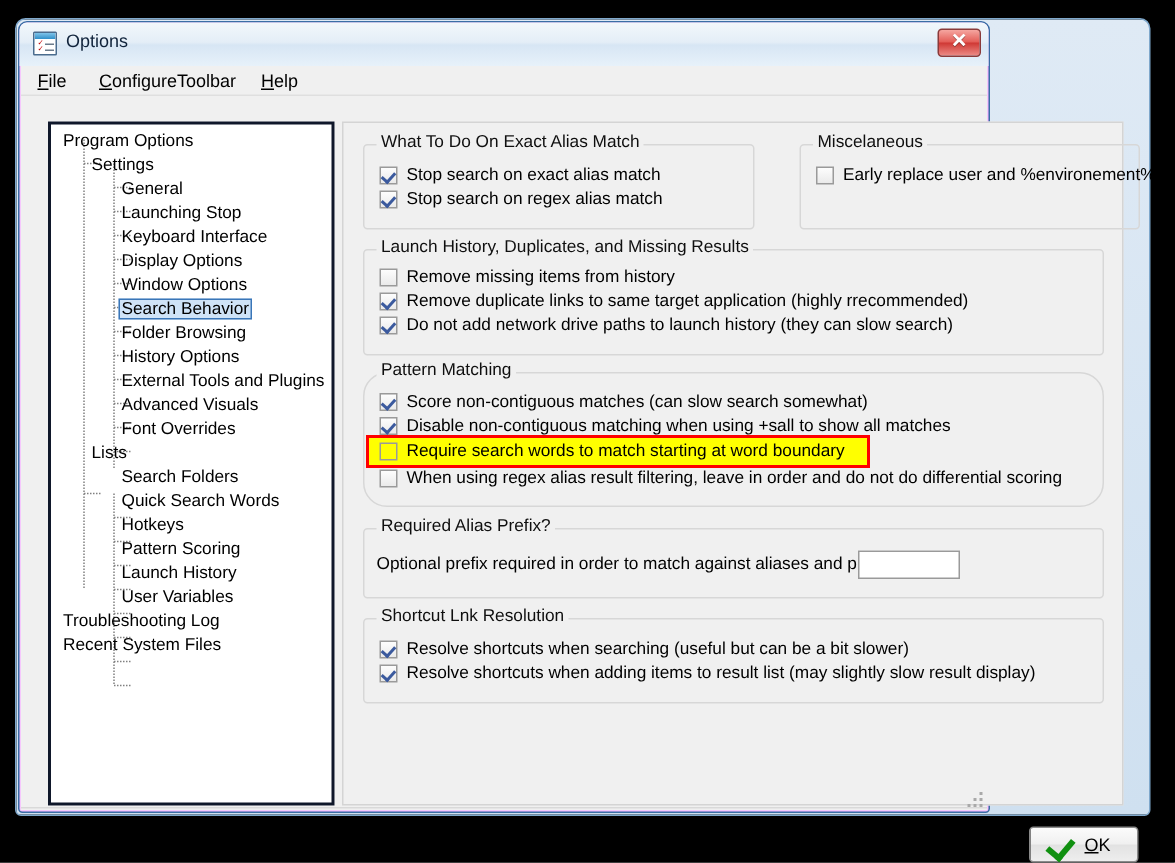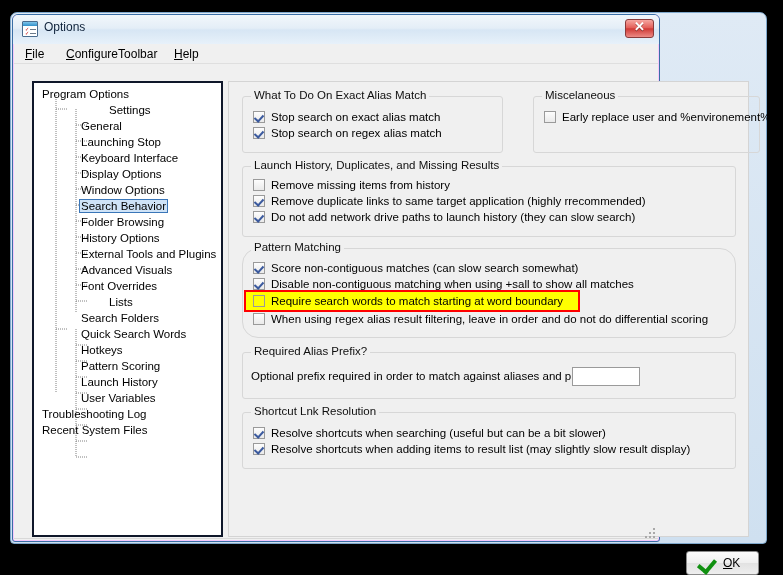--- a/index.html
+++ b/index.html
@@ -162,21 +162,21 @@
   .tree-node span.lbl {
     padding: 0 2px;
     position: relative;
   }
   .tree-node.sel span.lbl {
     background: #cfe3f7;
     border: 1px solid #3a76b8;
     padding: 0 1px;
   }
   .lvl0 { padding-left: 6px; }
-  .lvl1 { padding-left: 25px; margin-left: 48px; }
+  .lvl1 { padding-left: 25px; }
   .lvl2 { padding-left: 45px; }
 
   .dots {
     position: absolute;
     left: 0; top: 0;
     width: 100%; height: 100%;
     pointer-events: none;
   }
 
   

